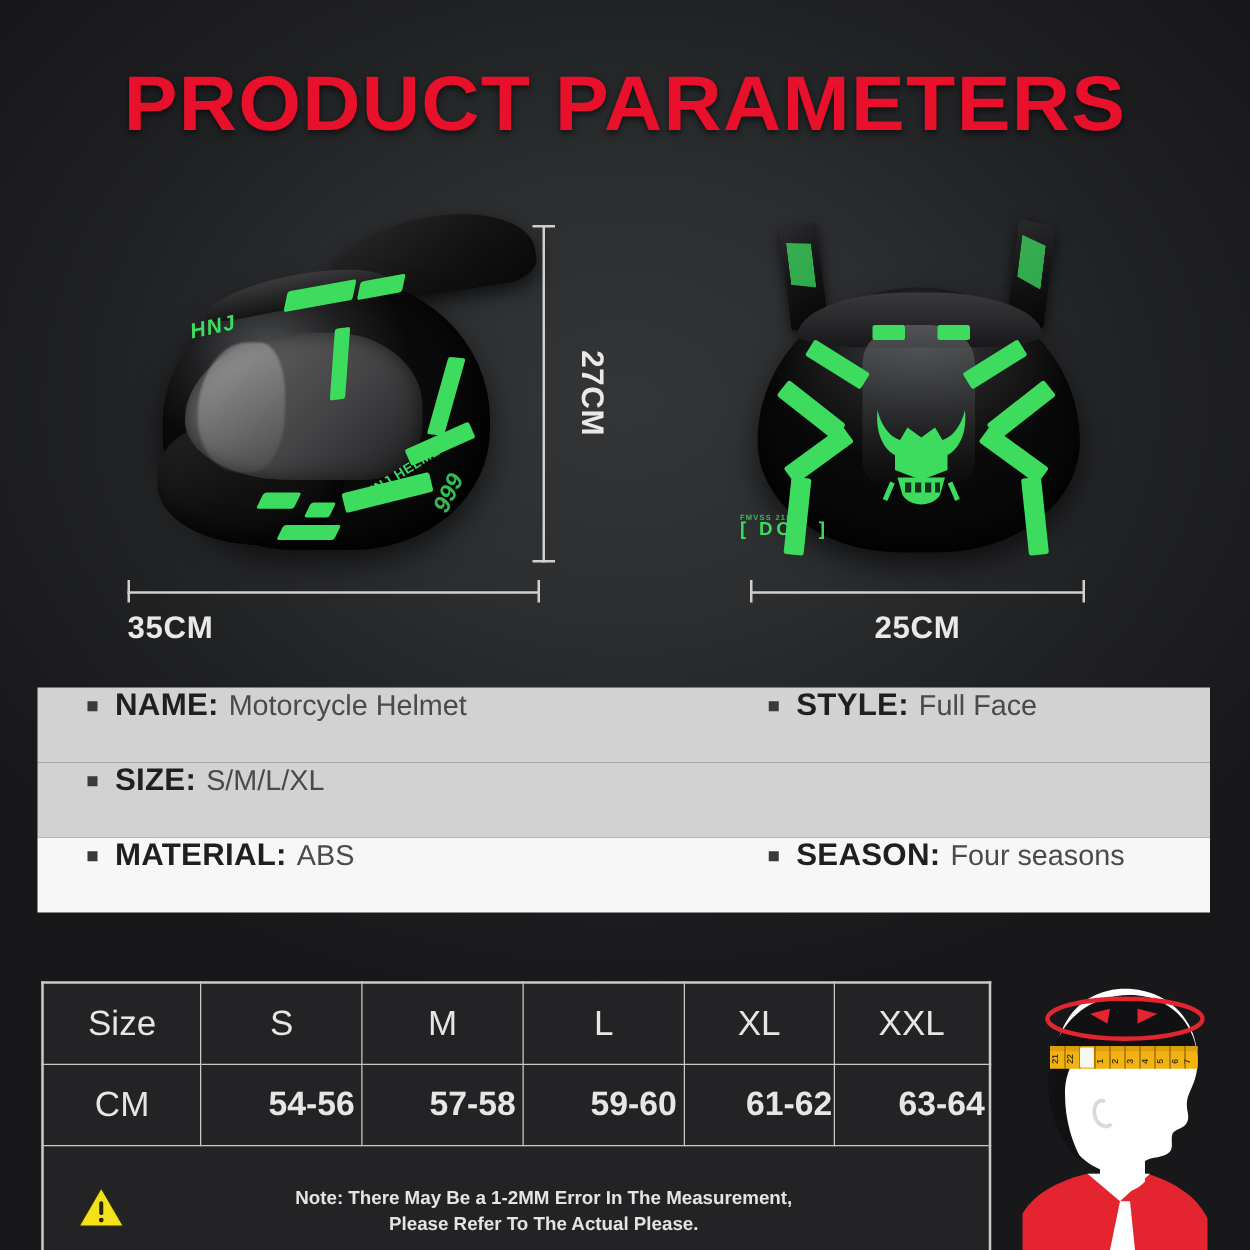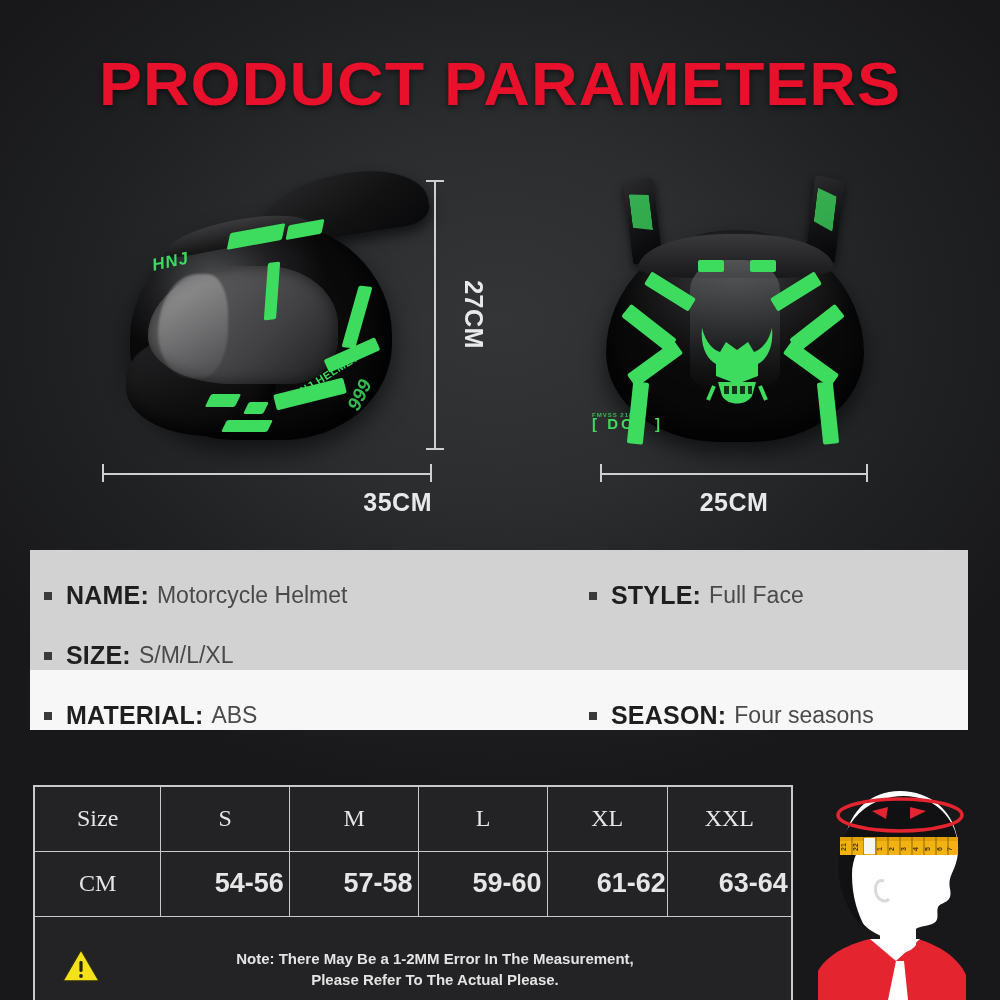--- a/index.html
+++ b/index.html
@@ -172,22 +172,22 @@
   }
   .dim-label-v {
     transform-origin:center center;
     transform:rotate(90deg);
     white-space:nowrap;
   }
 
   
   .specs { position:absolute; left:30px; top:550px; width:938px; }
   .spec-row {
-    display:flex; align-items:flex-end;
-    height:60px; padding-left:14px;
+    display:flex; align-items:flex-start;
+    height:60px; padding-left:40px;
   }
   .spec-row.gray { background:#d2d2d2; }
   .spec-row.light { background:#f7f7f7; }
   .spec-cell { display:flex; align-items:center; }
   .spec-cell.left { width:545px; }
   .bullet {
     width:8px; height:8px; background:#3a3a3a; margin-right:14px; flex:0 0 auto;
   }
   .spec-key {
     color:#1f1f1f; font-weight:bold; font-size:25px; letter-spacing:.2px;
@@ -201,21 +201,21 @@
     position:absolute; left:33px; top:785px; width:760px;
     border:2px solid #c9c9c9; border-collapse:collapse;
     background:#232325;
   }
   .sizetable td {
     border:1px solid #c9c9c9;
     color:#e6e6e6; text-align:center;
     font-size:26px; height:65px;
     font-family:"Liberation Sans", sans-serif;
   }
-  .sizetable td.hdr { font-size:24px;font-family:Liberation Serif, serif; }
+  .sizetable td.hdr { font-size:28px; }
   .sizetable td.val { font-weight:bold; font-size:27px;padding-left:48px; }
   .note-cell {
     border:1px solid #c9c9c9 !important;
     padding:8px 10px 10px 10px;
     text-align:left !important;
   }
   .note-wrap { display:flex; align-items:center;margin-top:23px; }
   .warn-tri { flex:0 0 auto; margin:0 10px 0 16px; }
   .note-text {
     color:#e4e4e4; font-size:15px; line-height:1.45;
@@ -299,21 +299,21 @@
     </div>
 
     <div class="dimline dim-v" style="left:434px; top:20px; height:270px;"></div>
     <div class="tick tick-h" style="left:426px; top:20px;"></div>
     <div class="tick tick-h" style="left:426px; top:288px;"></div>
     <div class="dim-label dim-label-v" style="left:438px; top:140px; width:70px; text-align:center;">27CM</div>
 
     <div class="dimline dim-h" style="left:102px; top:313px; width:330px;"></div>
     <div class="tick tick-v" style="left:102px; top:304px;"></div>
     <div class="tick tick-v" style="left:430px; top:304px;"></div>
-    <div class="dim-label" style="left:102px; top:328px; width:330px; text-align:right;">35CM</div>
+    <div class="dim-label" style="left:102px; top:328px; width:330px; text-align:left;">35CM</div>
 
     <div class="dimline dim-h" style="left:600px; top:313px; width:268px;"></div>
     <div class="tick tick-v" style="left:600px; top:304px;"></div>
     <div class="tick tick-v" style="left:866px; top:304px;"></div>
     <div class="dim-label" style="left:600px; top:328px; width:268px; text-align:center;">25CM</div>
   </div>
 
   <div class="specs">
 
     <div class="spec-row gray">

